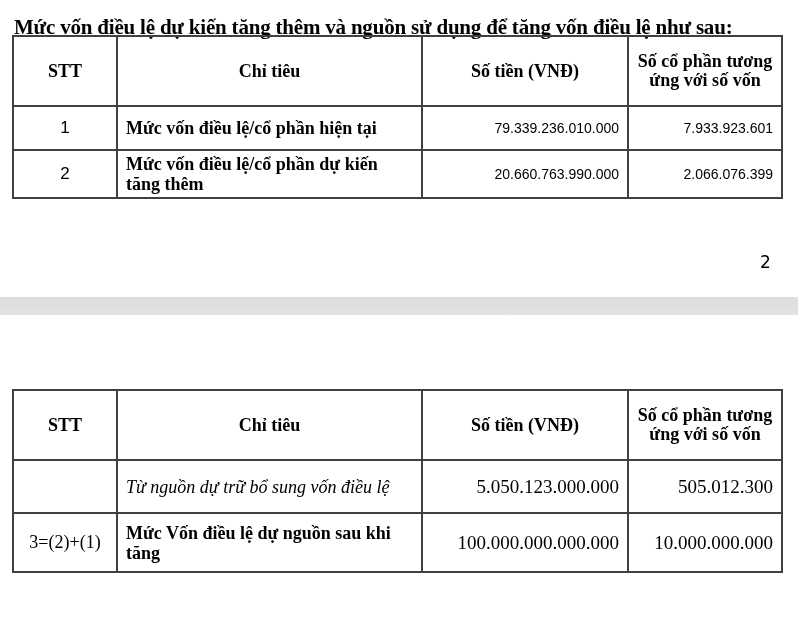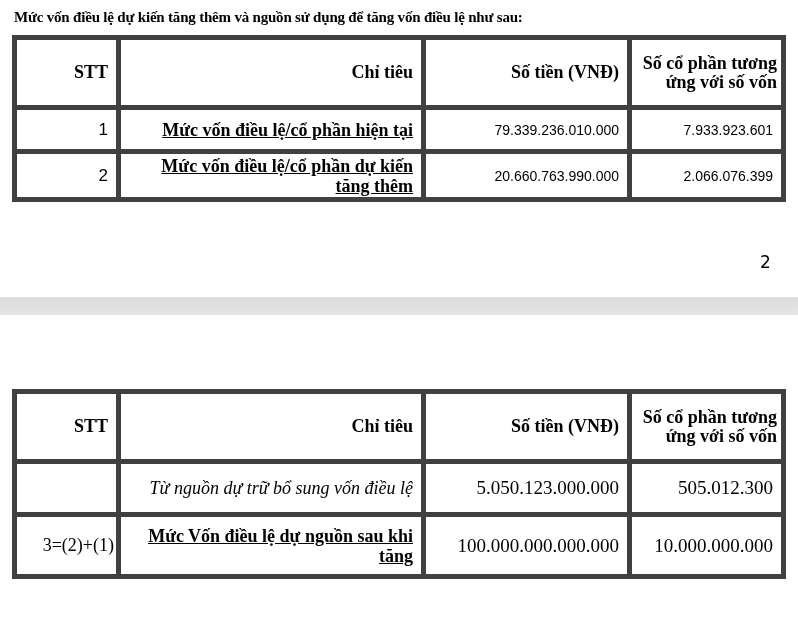--- a/index.html
+++ b/index.html
@@ -1,41 +1,41 @@
 <!DOCTYPE html>
 <html><head>
 <meta charset="utf-8">
 <style>
   html, body { margin: 0; padding: 0; background: #ffffff; }
   body { width: 798px; height: 617px; position: relative; overflow: hidden; color: #000; }
   .heading {
-    position: absolute; left: 14px; top: 9px;
-    font-family: "Liberation Serif", serif; font-weight: bold; font-size: 15px;
+    position: absolute; left: 14px; top: 15px;
+    font-family: "Liberation Serif", serif; font-weight: bold; font-size: 21px;
     letter-spacing: -0.2px; white-space: nowrap;
   }
   table.cap {
     position: absolute; left: 12px; border-collapse: collapse;
     table-layout: fixed; width: 769px;
   }
   table.cap td, table.cap th {
-    border: 5px solid #404040; padding: 0 8px; vertical-align: middle; text-align: right;
+    border: 2px solid #404040; padding: 0 8px; vertical-align: middle;
   }
   col.c1 { width: 104px; } col.c2 { width: 305px; } col.c3 { width: 206px; } col.c4 { width: 154px; }
   .th {
     font-family: "Liberation Serif", serif; font-weight: bold; font-size: 18px;
     text-align: center; line-height: 19px;
   }
   .stt {
     font-family: "Liberation Sans", sans-serif; font-size: 17px; text-align: center;
   }
   .stt-serif {
     font-family: "Liberation Serif", serif; font-size: 18px; text-align: center; padding: 18px 2px !important;
   }
   .item-bold {
-    font-family: "Liberation Serif", serif; font-weight: bold; font-size: 18px; line-height: 20px; text-decoration: underline;
+    font-family: "Liberation Serif", serif; font-weight: bold; font-size: 18px; line-height: 20px;
   }
   .item-italic {
     font-family: "Liberation Serif", serif; font-style: italic; font-size: 18px; line-height: 20px;
   }
   .num {
     font-family: "Liberation Sans", sans-serif; font-size: 14px; text-align: right;
   }
   .num-serif {
     font-family: "Liberation Serif", serif; font-size: 19px; text-align: right;
   }

